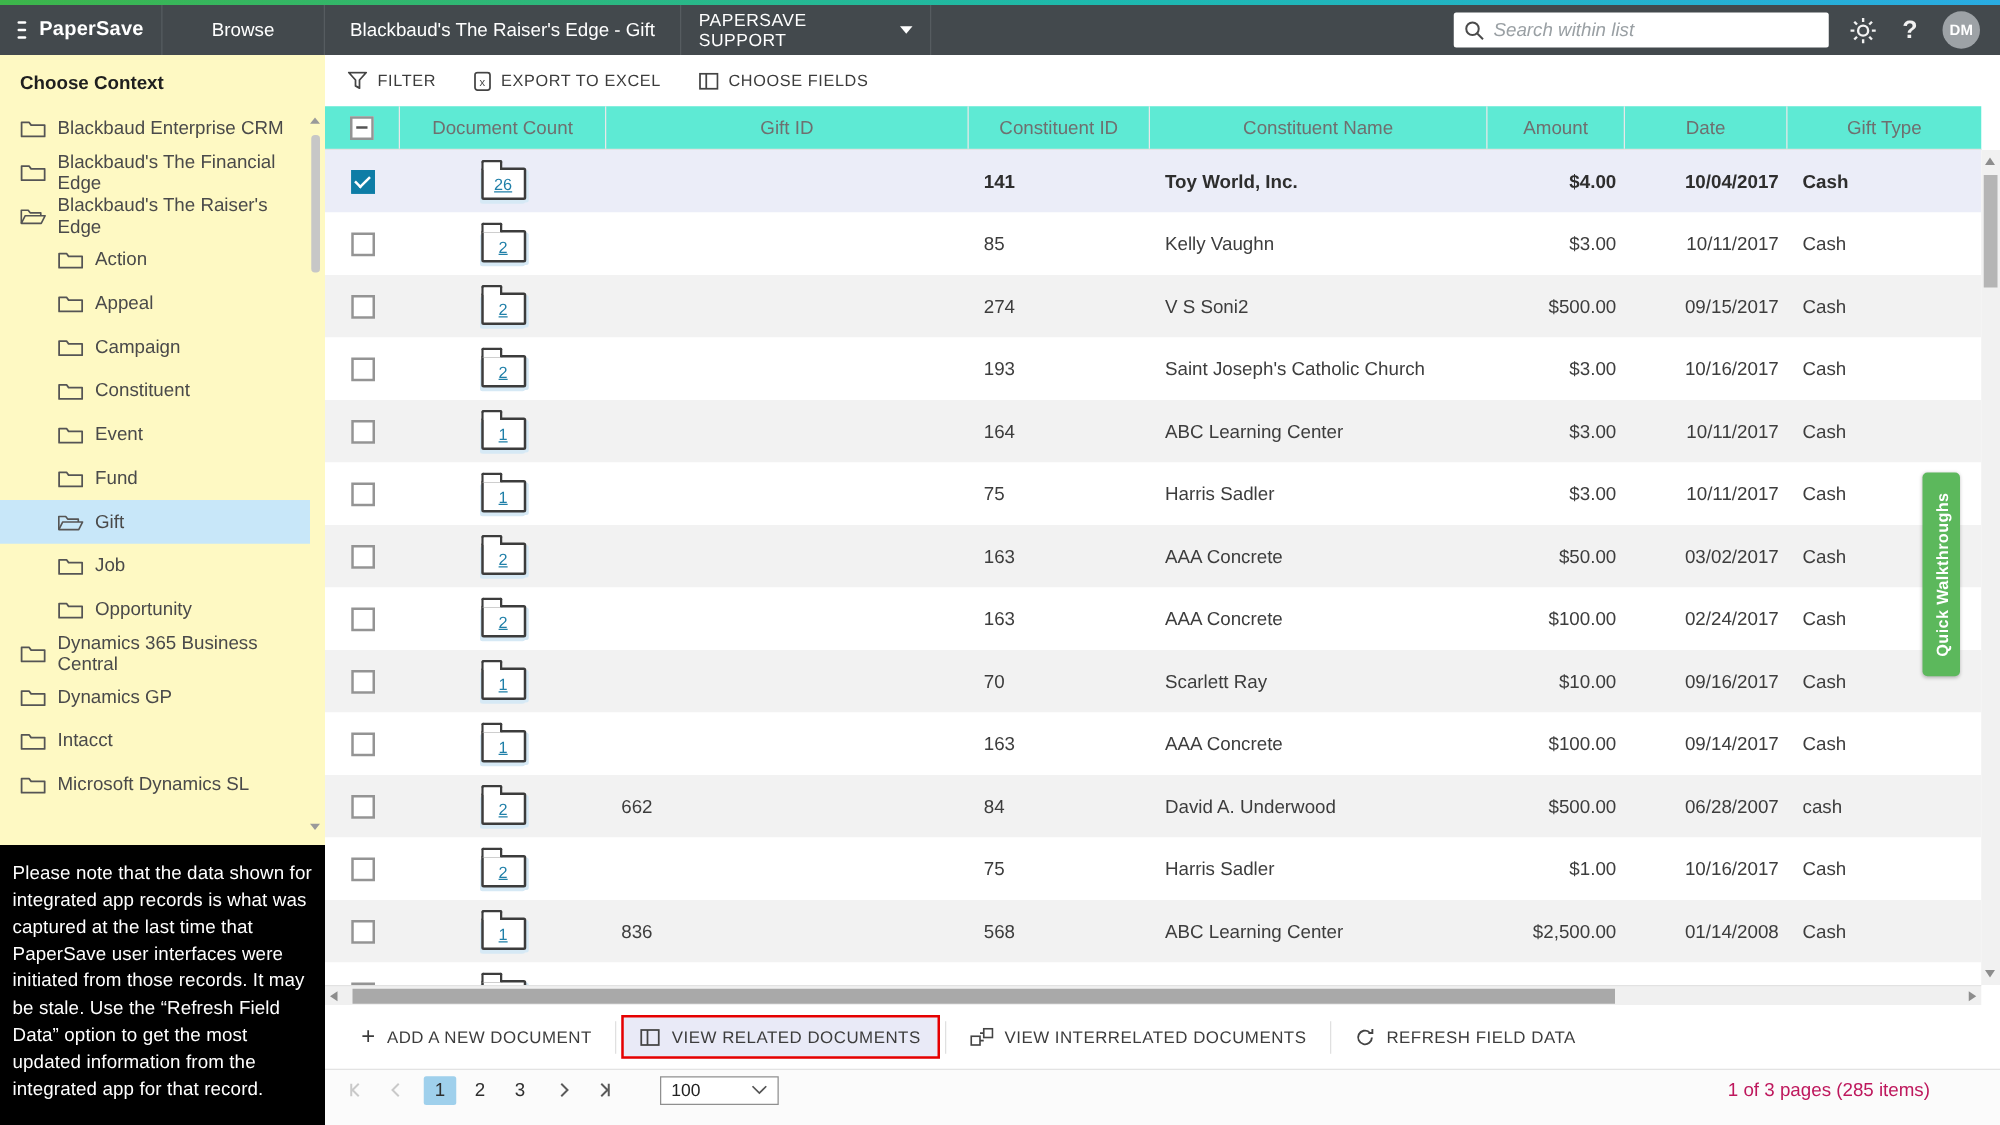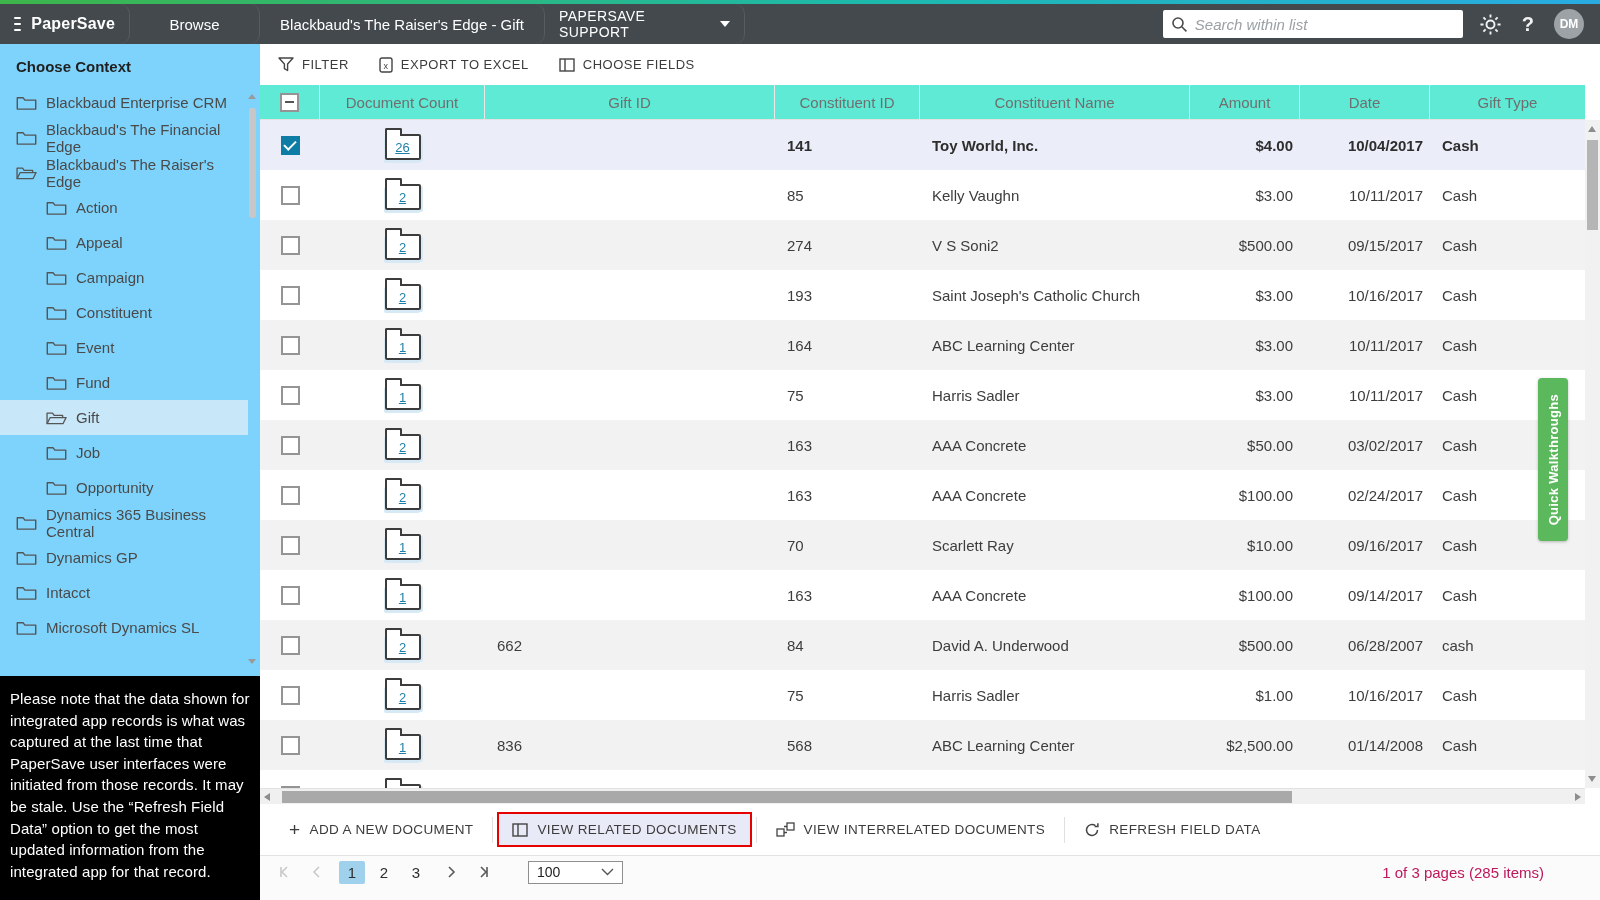--- a/index.html
+++ b/index.html
@@ -11,42 +11,42 @@
     --pagination-active-bg:#9fd0ec; --topbar-bg:#43494d;
   }
   .stage { position:relative; width:1600px; height:900px; overflow:hidden; background:#fff; }
 
   
   .gradient-strip { position:absolute; left:0; top:0; width:1600px; height:4px;
     background:linear-gradient(90deg,#3db54a,#1db9ae 55%,#29abe2); }
   .topbar { position:absolute; left:0; top:4px; width:1600px; height:40px; background:var(--topbar-bg);
     display:flex; align-items:center; color:#fff; }
   .tb-sec { height:100%; display:flex; align-items:center; justify-content:center; gap:10px;
-    border-right:1px solid #565c60; padding:12px 14px;border-radius:10px; }
+    border-right:1px solid #565c60; padding:12px 14px; }
   .tb-sec.brand { width:130px; justify-content:flex-start; }
   .tb-sec.browse { width:130px; }
   .tb-sec.crumb { width:285px; }
   .tb-sec.support { width:200px; gap:8px; }
   .tb-title { font-size:16px; font-weight:bold; letter-spacing:.2px; }
   .tb-label { font-size:15px; }
   .tb-support { font-size:14px; letter-spacing:.4px; }
   .hamburger { width:20px; display:flex; flex-direction:column; gap:4px; cursor:pointer; }
   .hamburger span { display:block; height:2px; background:#fff; border-radius:1px; }
   .caret-down { width:0; height:0; border-left:5px solid transparent; border-right:5px solid transparent; border-top:6px solid #fff; }
   .tb-spacer { flex:1; }
   .searchbox { width:300px; height:28px; background:#fff; border-radius:2px; display:flex; align-items:center; padding:0 8px; gap:7px; }
   .searchbox input { border:none; outline:none; flex:1; font-size:15px; font-style:italic; color:#444; font-family:"Liberation Sans",sans-serif; }
   .searchbox input::placeholder { color:#9aa0a4; font-style:italic; }
   .tb-icons { display:flex; align-items:center; gap:20px; padding:0 16px; }
   .help-glyph { font-size:20px; font-weight:bold; color:#f2f2f2; }
   .avatar { width:30px; height:30px; border-radius:50%; background:#9da2a6; color:#fff; font-size:12px; font-weight:bold;
     display:flex; align-items:center; justify-content:center; }
 
   
-  .sidebar { position:absolute; left:0; top:44px; width:260px; height:780px; background:#7dd3fc; overflow:hidden; }
+  .sidebar { position:absolute; left:0; top:44px; width:260px; height:780px; background:#fef9c3; overflow:hidden; }
   .sb-heading { font-size:15px; font-weight:bold; color:#1f1f1f; padding:14px 16px 10px; }
   .sb-items { position:relative; }
   .sb-item { height:35px; display:flex; align-items:center; gap:9px; padding-left:16px; font-size:15px; color:#4a4a4a; cursor:pointer; width:calc(100% - 12px); }
   .sb-item.lvl1 { padding-left:46px; }
   .sb-item.selected { background:var(--sidebar-selected-bg); }
   .fico { width:21px; height:16px; color:#555; display:block; }
   .sb-scroll { position:absolute; right:3px; top:50px; width:9px; height:570px; }
   .sb-scroll .arr { position:absolute; left:0; width:0; height:0; border-left:4px solid transparent; border-right:4px solid transparent; }
   .sb-scroll .arr.up { top:0; border-bottom:5px solid #9a9a9a; }
   .sb-scroll .arr.down { bottom:0; border-top:5px solid #9a9a9a; }

